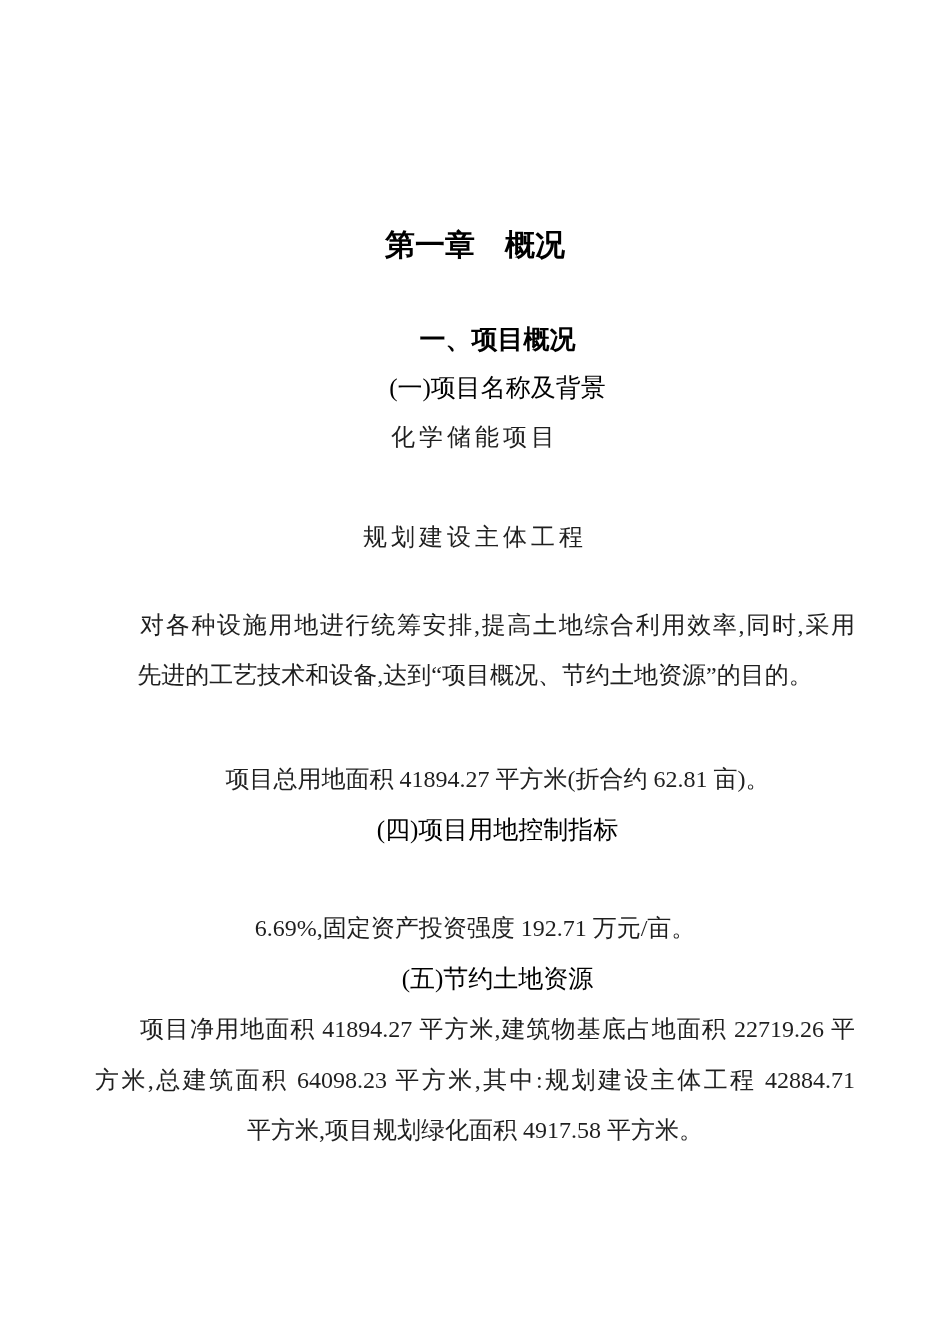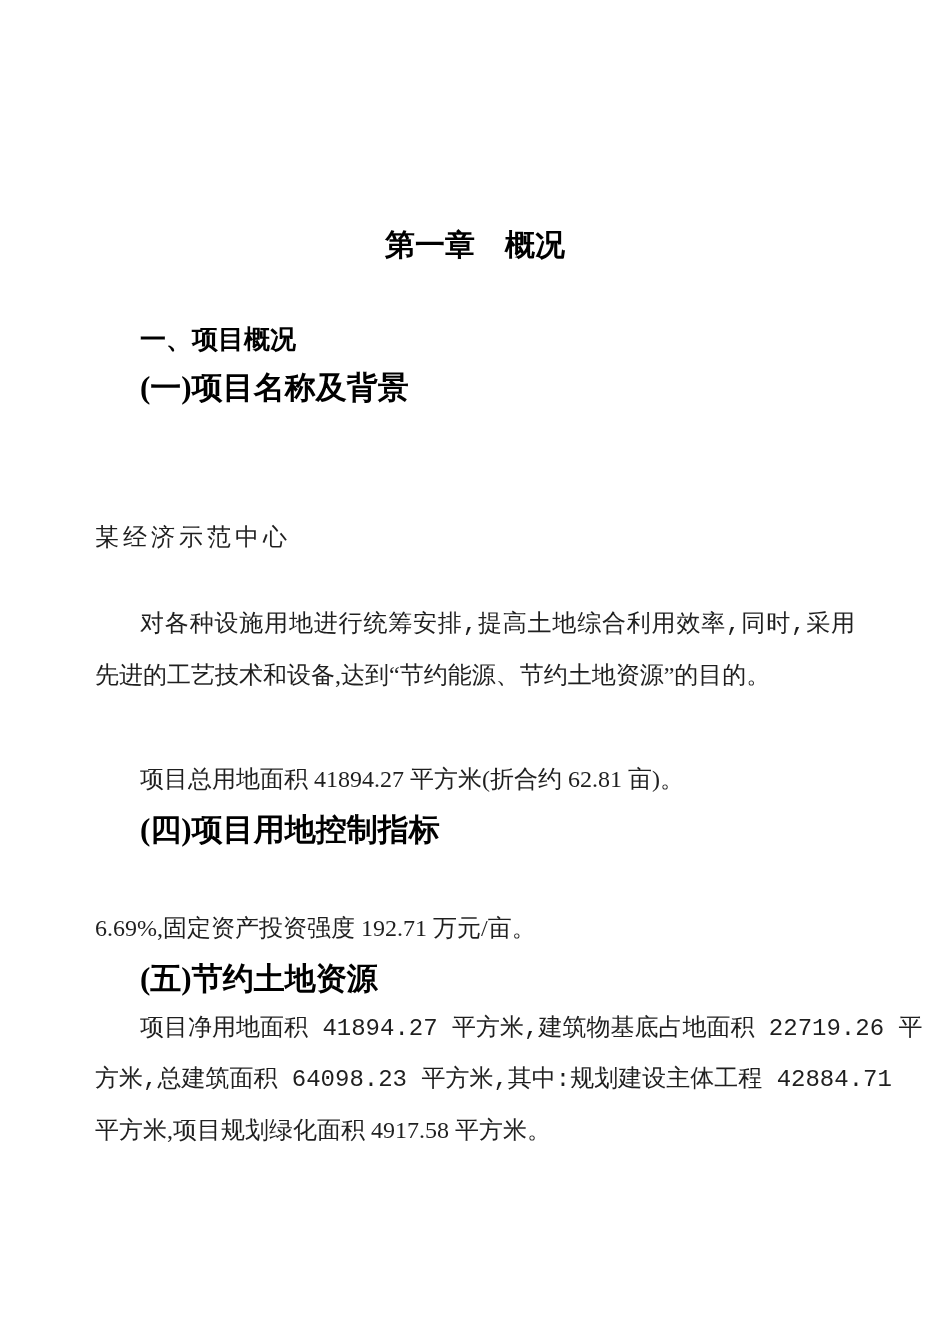--- a/index.html
+++ b/index.html
@@ -17,73 +17,74 @@
   }
   .line {
     position: absolute;
     left: 95px;
     width: 760px;
     height: 50px;
     line-height: 50px;
     font-size: 24px;
     color: #1f1f1f;
     white-space: nowrap;
+    text-align: center;
   }
   .chapter-title {
     left: 0;
     width: 950px;
     text-align: center;
     font-family: "Liberation Sans", sans-serif;
     font-weight: 700;
     font-size: 30px;
     color: #000000;
   }
   .h1 {
     font-family: "Liberation Sans", sans-serif;
     font-weight: 700;
     font-size: 26px;
     color: #000000;
     text-indent: 45px;
   }
   .h2 {
-    font-weight: 700;
-    font-size: 31px;
+    font-weight: 400;
+    font-size: 25px;
     color: #000000;
     text-indent: 45px;
   }
   .indent {
     text-indent: 45px;
   }
   .fill {
     text-align: justify;
     text-align-last: justify;
-    font-family: Liberation Mono, monospace;
   }
   .spaced {
     letter-spacing: 4px;
   }
 </style>
 </head>
 <body>
 
 <div class="page">
 
   <div class="line chapter-title" style="top:220px">第一章　概况</div>
 
   <div class="line h1" style="top:314px">一、项目概况</div>
 
   <div class="line h2" style="top:363px">(一)项目名称及背景</div>
 
+  <div class="line spaced" style="top:412px">化学储能项目</div>
 
 
-  <div class="line spaced" style="top:512px">某经济示范中心</div>
+  <div class="line spaced" style="top:512px">规划建设主体工程</div>
 
   <div class="line indent fill" style="top:600px">对各种设施用地进行统筹安排,提高土地综合利用效率,同时,采用</div>
 
-  <div class="line" style="top:650px">先进的工艺技术和设备,达到“节约能源、节约土地资源”的目的。</div>
+  <div class="line" style="top:650px">先进的工艺技术和设备,达到“项目概况、节约土地资源”的目的。</div>
 
 
   <div class="line indent" style="top:754px">项目总用地面积 41894.27 平方米(折合约 62.81 亩)。</div>
 
   <div class="line h2" style="top:805px">(四)项目用地控制指标</div>
 
 
   <div class="line" style="top:903px">6.69%,固定资产投资强度 192.71 万元/亩。</div>
 
   <div class="line h2" style="top:954px">(五)节约土地资源</div>

